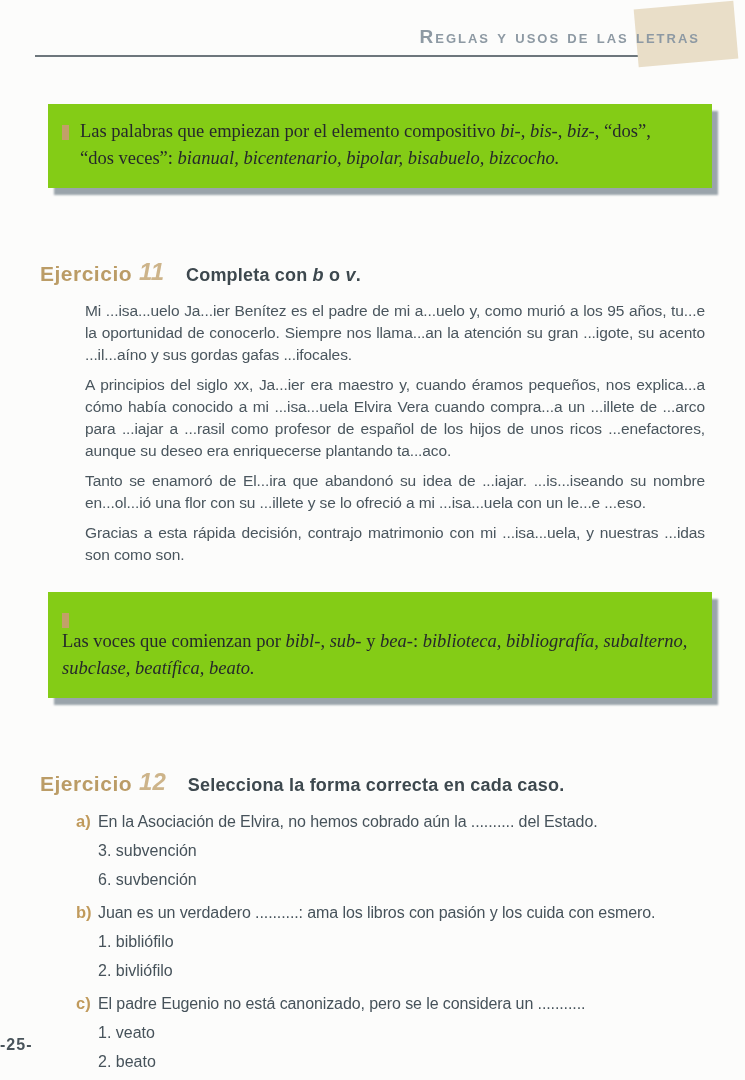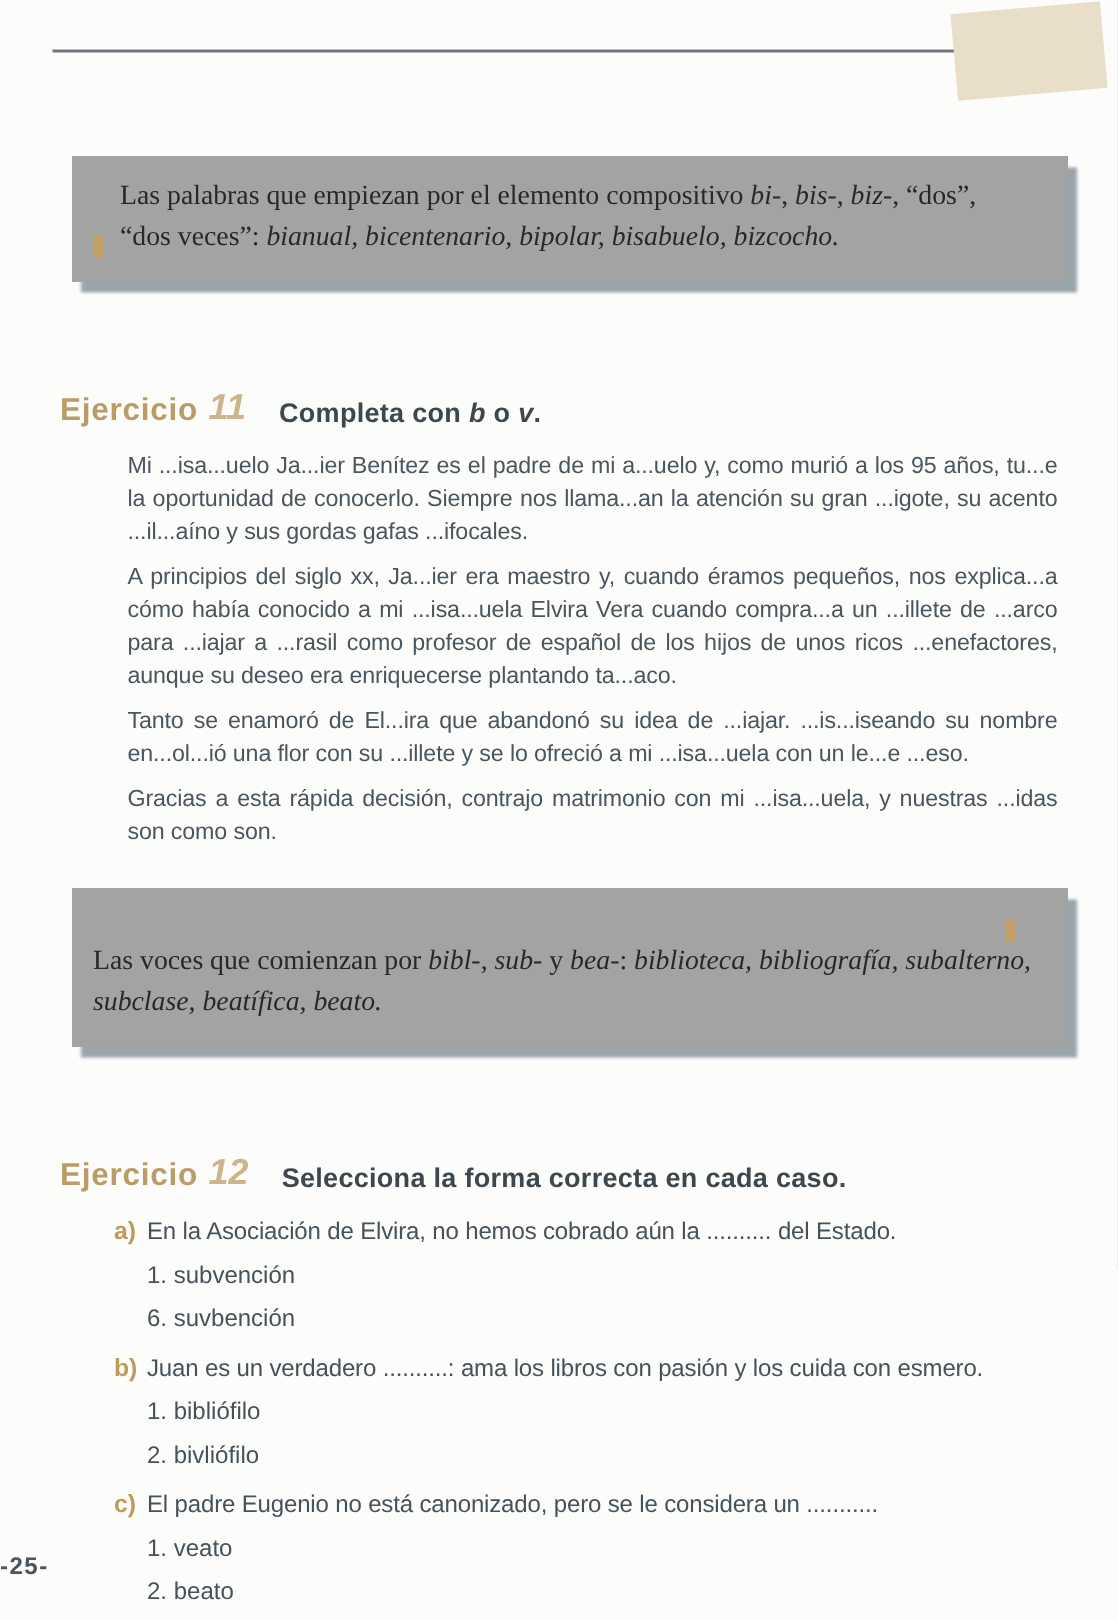--- a/index.html
+++ b/index.html
@@ -42,25 +42,25 @@
     z-index: 1;
     margin: 7px 34px 0 35px;
     border-top: 2px solid #6d767c;
     height: 0;
   }
 
   
   .rule-box {
     position: relative;
     margin: 0 33px 0 48px;
-    background: #a3a3a3;
+    background: #84cc16;
     box-shadow: 6px 7px 2px #9aa4ab;
     padding: 14px 24px 16px 14px;
     display: flex;
-    align-items: flex-end;
+    align-items: flex-start;
     min-height: 72px;
   }
   .rule-marker {
     flex: 0 0 auto;
     width: 7px; height: 15px;
     margin: 7px 11px 0 0;
     background: #c2a068;
   }
   .rule-text {
     flex: 1;
@@ -114,20 +114,21 @@
   }
   .page-number { font-size: 16px; font-weight: bold; color: #49545b; letter-spacing: 1px; }
 </style>
 </head>
 <body>
 
 <div class="page">
 
   <div class="page-header">
     <div class="tan-square"></div>
+    <div class="header-title">Reglas y usos de las letras</div>
     <div class="header-rule"></div>
   </div>
 
   <div class="rule-box first">
     <span class="rule-marker"></span>
     <p class="rule-text">Las palabras que empiezan por el elemento compositivo <span style="font-style: italic;">bi-</span>, <span style="font-style: italic;">bis-</span>, <span style="font-style: italic;">biz-</span>, “dos”, “dos veces”: <span style="font-style: italic;">bianual, bicentenario, bipolar, bisabuelo, bizcocho.</span></p>
   </div>
 
   <div class="exercise-heading">
     <span class="ex-label">Ejercicio</span>
@@ -153,21 +154,21 @@
     <span class="ex-title">Selecciona la forma correcta en cada caso.</span>
   </div>
 
   <div class="exercise-items">
 
     <div class="ex-item">
       <div class="item-line">
         <span class="item-letter">a)</span>
         <span class="item-text">En la Asociación de Elvira, no hemos cobrado aún la .......... del Estado.</span>
       </div>
-      <div class="item-option">1. subvención</div>
+      <div class="item-option">3. subvención</div>
       <div class="item-option">6. suvbención</div>
     </div>
 
     <div class="ex-item">
       <div class="item-line">
         <span class="item-letter">b)</span>
         <span class="item-text">Juan es un verdadero ..........: ama los libros con pasión y los cuida con esmero.</span>
       </div>
       <div class="item-option">1. bibliófilo</div>
       <div class="item-option">2. bivliófilo</div>

